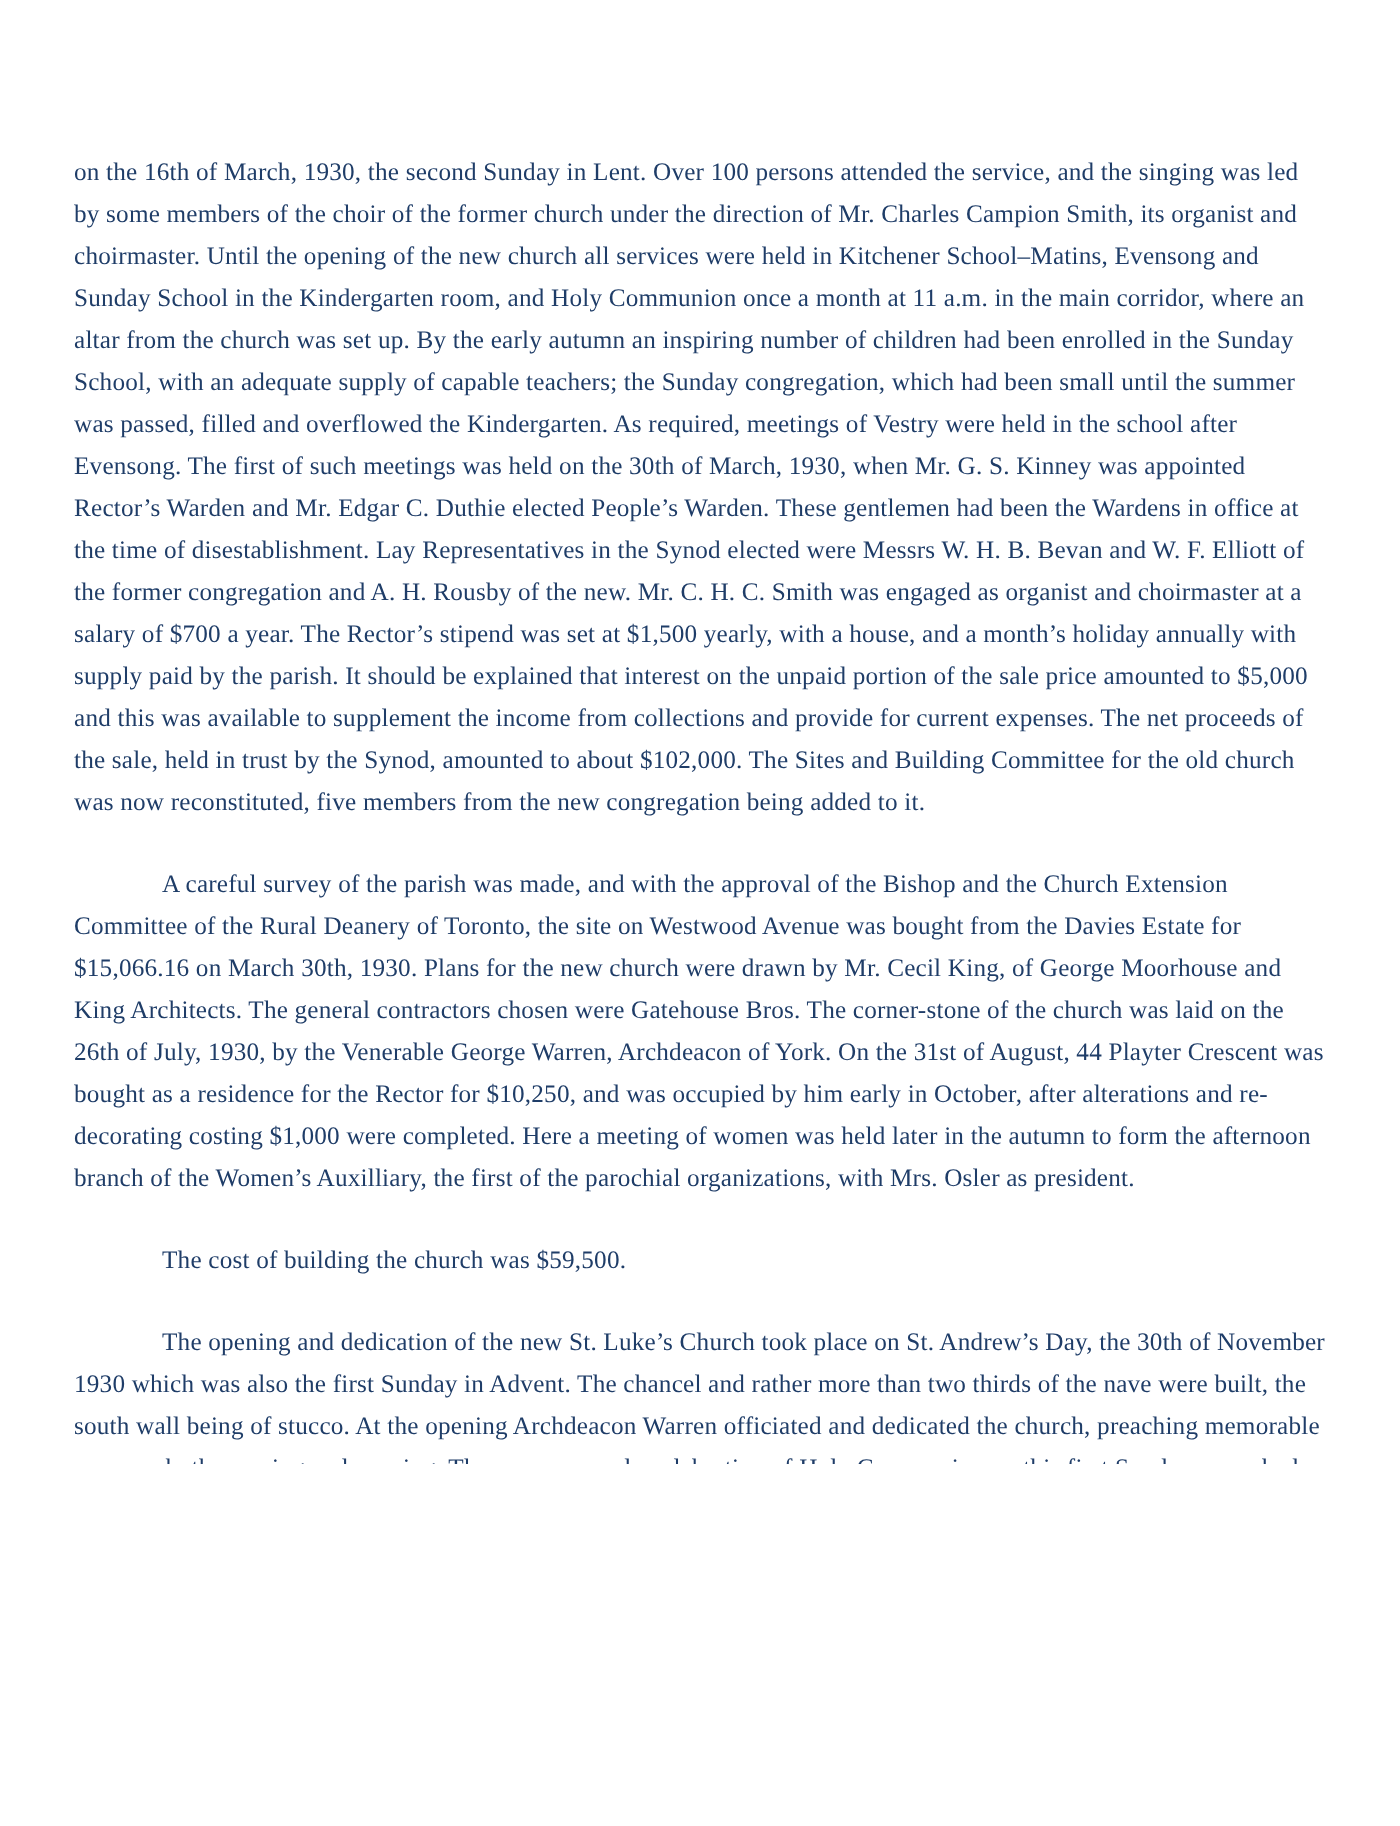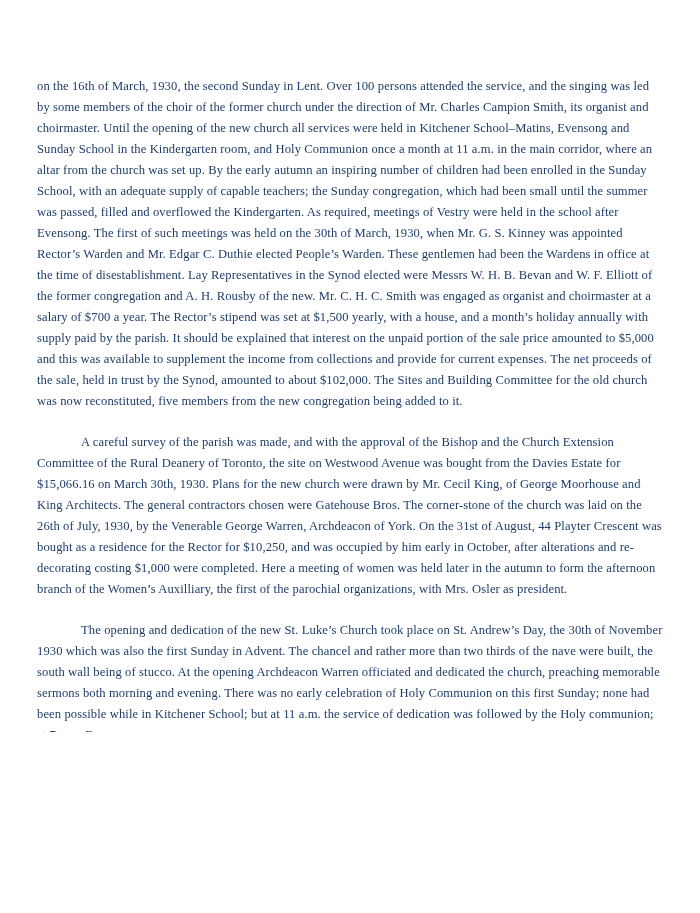--- a/index.html
+++ b/index.html
@@ -58,20 +58,21 @@
   .imprint-large { font-size: 10px; letter-spacing: 2px; }
 </style>
 </head>
 <body>
 
 <div class="page">
 
   <div class="body-text">
     <p class="para">on the 16th of March, 1930, the second Sunday in Lent. Over 100 persons attended the service, and the singing was led by some members of the choir of the former church under the direction of Mr. Charles Campion Smith, its organist and choirmaster. Until the opening of the new church all services were held in Kitchener School–Matins, Evensong and Sunday School in the Kindergarten room, and Holy Communion once a month at 11 a.m. in the main corridor, where an altar from the church was set up. By the early autumn an inspiring number of children had been enrolled in the Sunday School, with an adequate supply of capable teachers; the Sunday congregation, which had been small until the summer was passed, filled and overflowed the Kindergarten. As required, meetings of Vestry were held in the school after Evensong. The first of such meetings was held on the 30th of March, 1930, when Mr. G. S. Kinney was appointed Rector’s Warden and Mr. Edgar C. Duthie elected People’s Warden. These gentlemen had been the Wardens in office at the time of disestablishment. Lay Representatives in the Synod elected were Messrs W. H. B. Bevan and W. F. Elliott of the former congregation and A. H. Rousby of the new. Mr. C. H. C. Smith was engaged as organist and choirmaster at a salary of $700 a year. The Rector’s stipend was set at $1,500 yearly, with a house, and a month’s holiday annually with supply paid by the parish. It should be explained that interest on the unpaid portion of the sale price amounted to $5,000 and this was available to supplement the income from collections and provide for current expenses. The net proceeds of the sale, held in trust by the Synod, amounted to about $102,000. The Sites and Building Committee for the old church was now reconstituted, five members from the new congregation being added to it.</p>
     <p class="para indented">A careful survey of the parish was made, and with the approval of the Bishop and the Church Extension Committee of the Rural Deanery of Toronto, the site on Westwood Avenue was bought from the Davies Estate for $15,066.16 on March 30th, 1930. Plans for the new church were drawn by Mr. Cecil King, of George Moorhouse and King Architects. The general contractors chosen were Gatehouse Bros. The corner-stone of the church was laid on the 26th of July, 1930, by the Venerable George Warren, Archdeacon of York. On the 31st of August, 44 Playter Crescent was bought as a residence for the Rector for $10,250, and was occupied by him early in October, after alterations and re-decorating costing $1,000 were completed. Here a meeting of women was held later in the autumn to form the afternoon branch of the Women’s Auxilliary, the first of the parochial organizations, with Mrs. Osler as president.</p>
+    <p class="para indented">The cost of building the church was $59,500.</p>
     <p class="para indented">The opening and dedication of the new St. Luke’s Church took place on St. Andrew’s Day, the 30th of November 1930 which was also the first Sunday in Advent. The chancel and rather more than two thirds of the nave were built, the south wall being of stucco. At the opening Archdeacon Warren officiated and dedicated the church, preaching memorable sermons both morning and evening. There was no early celebration of Holy Communion on this first Sunday; none had been possible while in Kitchener School; but at 11 a.m. the service of dedication was followed by the Holy communion; at 7 p.m. Evensong was sung.</p>
   </div>
 
   <div class="footer">
     <div class="pageno-row">
       <span class="rule"></span>
       <span class="pageno">17</span>
       <span class="rule"></span>
     </div>
     <div class="imprint">

